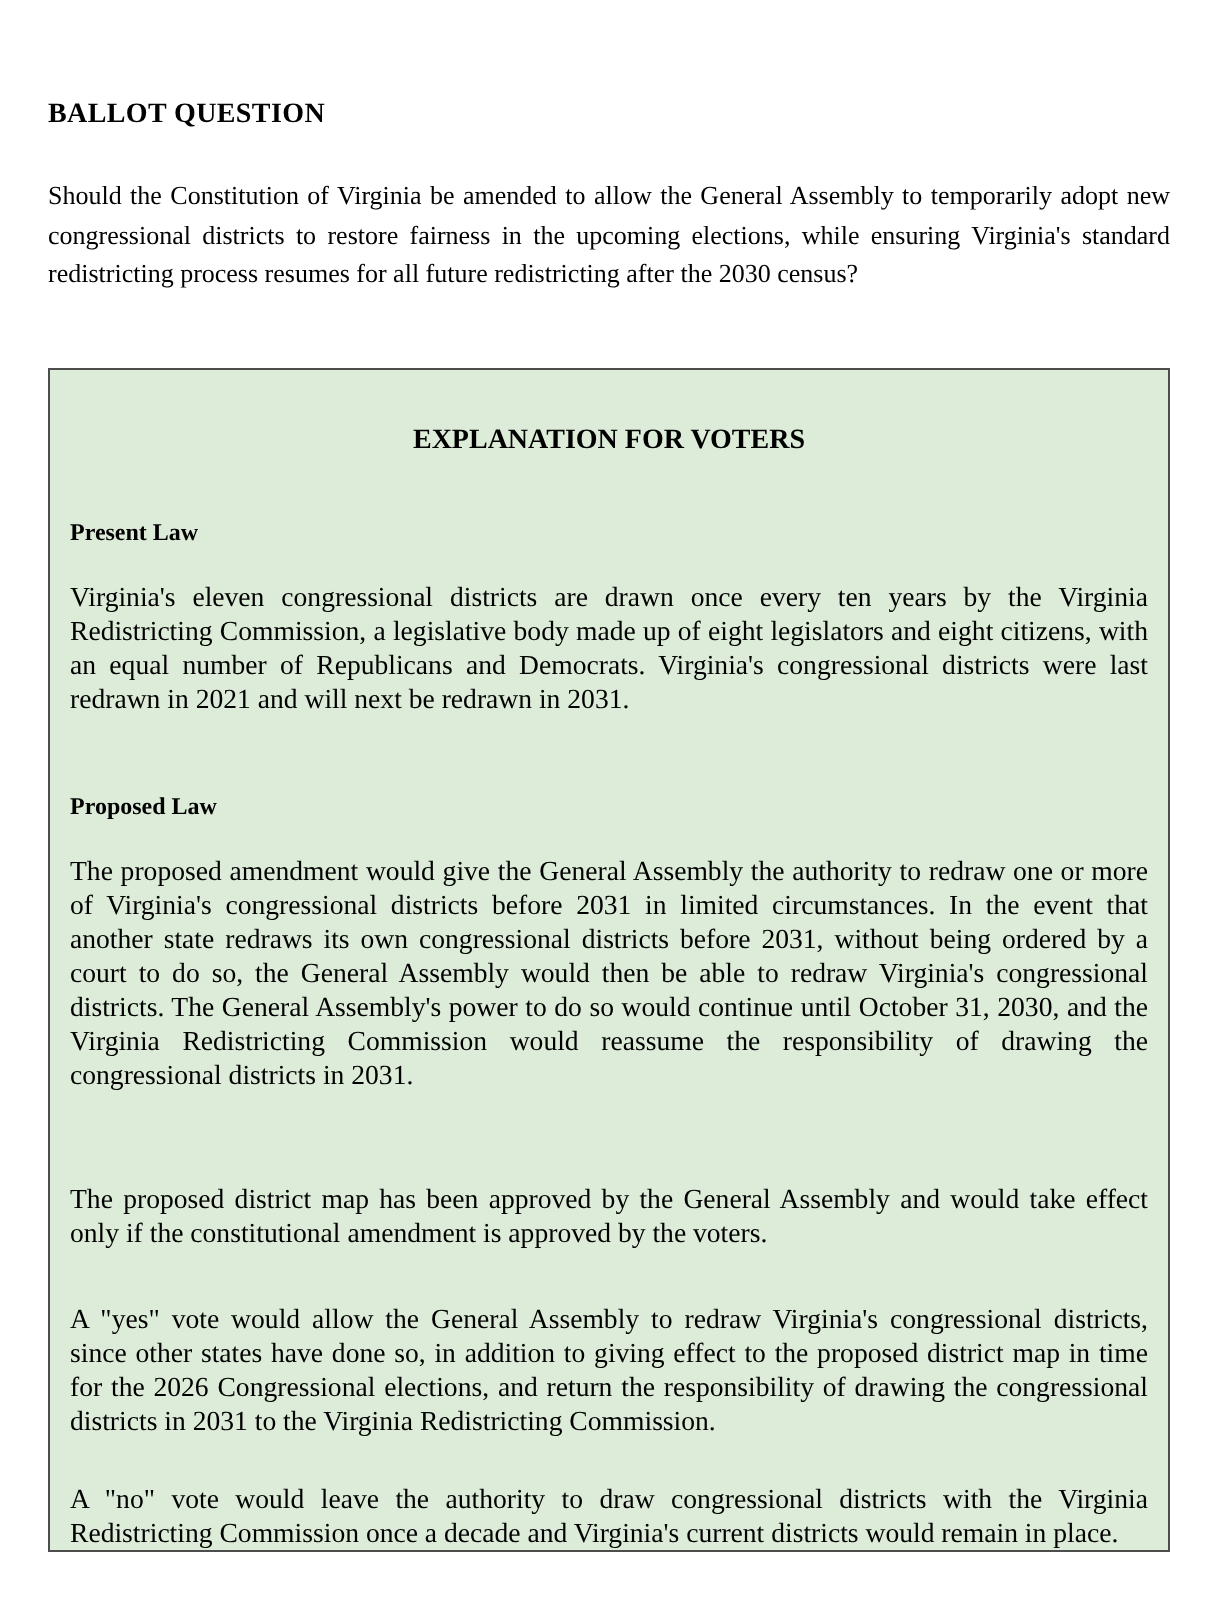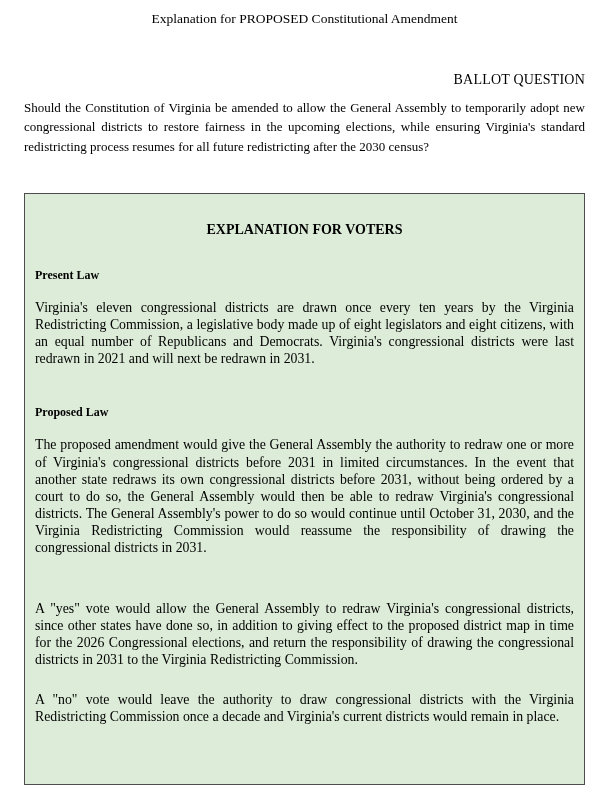--- a/index.html
+++ b/index.html
@@ -22,24 +22,23 @@
     overflow: hidden;
   }
   .doc-title {
     text-align: center;
     font-size: 13.5px;
     line-height: 1.6;
     margin: 0;
   }
   .section-heading {
     font-size: 14px;
-    font-weight: normal;
+    font-weight: bold;
     letter-spacing: 0.2px;
-    margin: 42px 0 10px 0;
-    text-align: right;
+    margin: 42px 0 22px 0;
   }
   .lead-text {
     font-size: 13px;
     line-height: 1.5;
     text-align: justify;
     margin: 0;
   }
   .explanation-box {
     box-sizing: border-box;
     margin-top: 37px;
@@ -70,39 +69,39 @@
   .mb-30 { margin-bottom: 44px; }
   .mb-26 { margin-bottom: 26px; }
   .mb-22 { margin-bottom: 22px; }
 </style>
 </head>
 <body>
 
 <div class="page">
 
   <div class="doc-title">
-    <div>Explanation for PROPOSED Constitutional Amendment</div>
   </div>
 
   <div class="section-heading">BALLOT QUESTION</div>
 
   <p class="lead-text">Should the Constitution of Virginia be amended to allow the General Assembly to temporarily adopt new congressional districts to restore fairness in the upcoming elections, while ensuring Virginia's standard redistricting process resumes for all future redistricting after the 2030 census?</p>
 
   <div class="explanation-box">
 
     <div class="box-heading">EXPLANATION FOR VOTERS</div>
 
     <div class="law-heading">Present Law</div>
 
     <p class="box-para mb-38">Virginia's eleven congressional districts are drawn once every ten years by the Virginia Redistricting Commission, a legislative body made up of eight legislators and eight citizens, with an equal number of Republicans and Democrats. Virginia's congressional districts were last redrawn in 2021 and will next be redrawn in 2031.</p>
 
     <div class="law-heading">Proposed Law</div>
 
     <p class="box-para mb-30">The proposed amendment would give the General Assembly the authority to redraw one or more of Virginia's congressional districts before 2031 in limited circumstances. In the event that another state redraws its own congressional districts before 2031, without being ordered by a court to do so, the General Assembly would then be able to redraw Virginia's congressional districts. The General Assembly's power to do so would continue until October 31, 2030, and the Virginia Redistricting Commission would reassume the responsibility of drawing the congressional districts in 2031.</p>
 
+    <p class="box-para mb-26">The proposed district map has been approved by the General Assembly and would take effect only if the constitutional amendment is approved by the voters.</p>
 
     <p class="box-para mb-22">A "yes" vote would allow the General Assembly to redraw Virginia's congressional districts, since other states have done so, in addition to giving effect to the proposed district map in time for the 2026 Congressional elections, and return the responsibility of drawing the congressional districts in 2031 to the Virginia Redistricting Commission.</p>
 
     <p class="box-para">A "no" vote would leave the authority to draw congressional districts with the Virginia Redistricting Commission once a decade and Virginia's current districts would remain in place.</p>
 
   </div>
 
 </div>
 
 </body></html>

